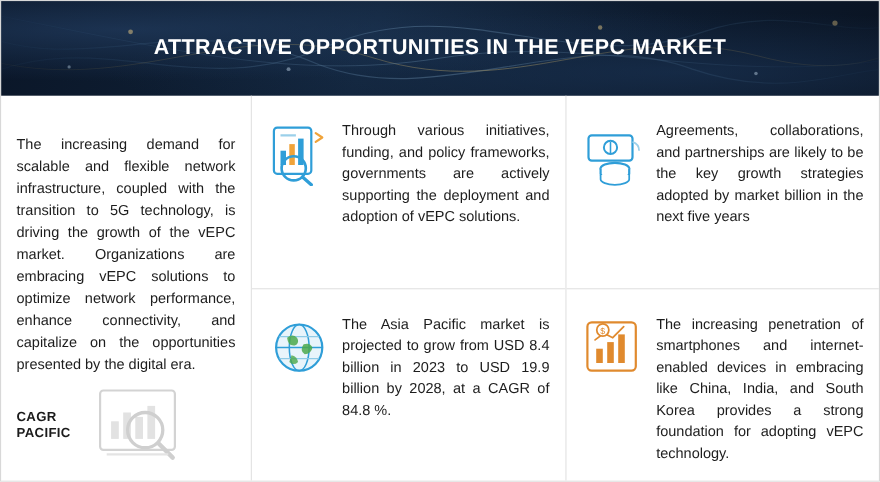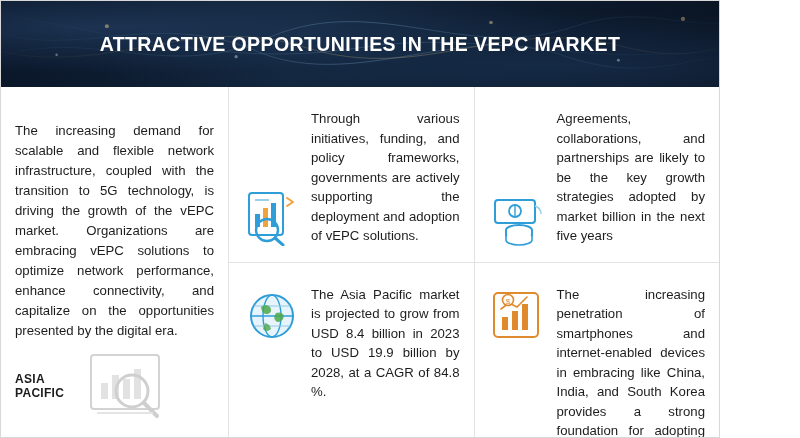--- a/index.html
+++ b/index.html
@@ -8,21 +8,21 @@
   }
   body {
     width: 800px;
     height: 438px;
     font-family: "Liberation Sans", sans-serif;
     background: #ffffff;
     overflow: hidden;
   }
   .infographic {
     position: relative;
-    width: 720px;
+    width: 800px;
     height: 438px;
     box-sizing: border-box;
     border: 1px solid #d8d8d8;
     background: #ffffff;
     overflow: hidden;
   }
 
   
   .header {
     position: relative;
@@ -118,21 +118,20 @@
   .card {
     flex: 1;
     box-sizing: border-box;
     display: flex;
     align-items: flex-start;
     gap: 10px;
     padding: 22px 14px 16px 14px;
   }
   .card-top {
     border-bottom: 1px solid #e2e2e2;
-    align-items: flex-end;
   }
   .card-icon {
     flex: 0 0 58px;
     width: 58px;
     height: 58px;
     margin-top: 2px;
   }
   .card-text {
     flex: 1;
     font-size: 13.2px;
@@ -175,21 +174,21 @@
     </svg>
     <div class="header-title">ATTRACTIVE OPPORTUNITIES IN THE vEPC MARKET</div>
   </div>
 
   <div class="body">
 
     <div class="left-col">
       <div class="left-text">The increasing demand for scalable and flexible network infrastructure, coupled with the transition to 5G technology, is driving the growth of the vEPC market. Organizations are embracing vEPC solutions to optimize network performance, enhance connectivity, and capitalize on the opportunities presented by the digital era.</div>
 
       <div class="region-block">
-        <div class="region-label">ASIA PACIFIC</div>
+        <div class="region-label">CAGR PACIFIC</div>
         <svg class="region-icon" viewBox="0 0 96 78">
           <rect x="14" y="8" width="68" height="54" rx="3" fill="none" stroke="#d3d3d3" stroke-width="2"></rect>
           <rect x="24" y="36" width="7" height="16" fill="#e2e2e2"></rect>
           <rect x="35" y="28" width="7" height="24" fill="#e2e2e2"></rect>
           <rect x="46" y="32" width="7" height="20" fill="#e2e2e2"></rect>
           <rect x="57" y="22" width="7" height="30" fill="#e2e2e2"></rect>
           <circle cx="55" cy="44" r="16" fill="none" stroke="#cfcfcf" stroke-width="3"></circle>
           <line x1="67" y1="56" x2="80" y2="69" stroke="#cfcfcf" stroke-width="4" stroke-linecap="round"></line>
           <line x1="20" y1="66" x2="76" y2="66" stroke="#e4e4e4" stroke-width="2"></line>
         </svg>

